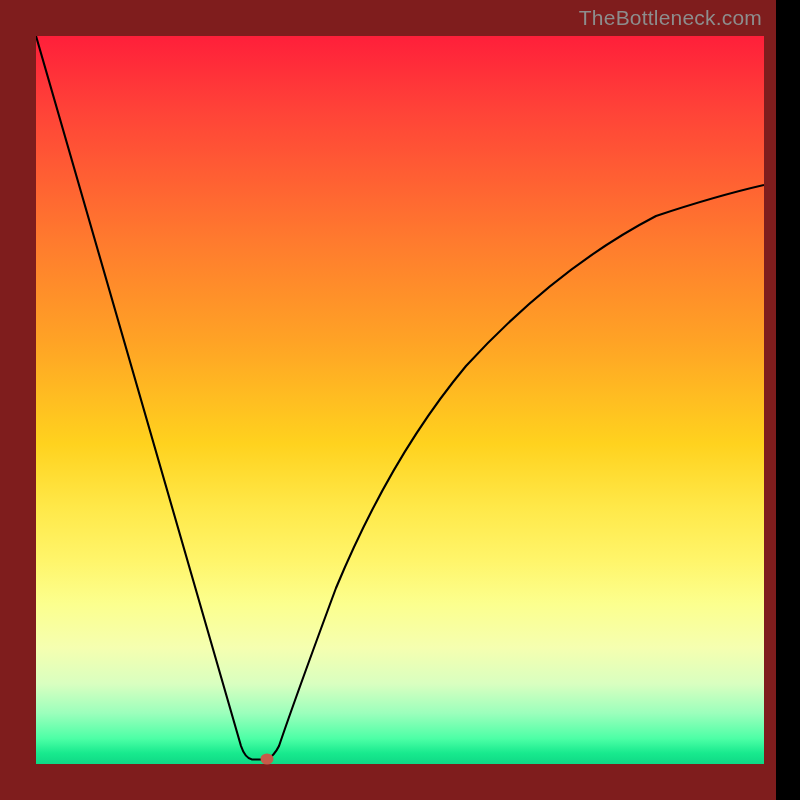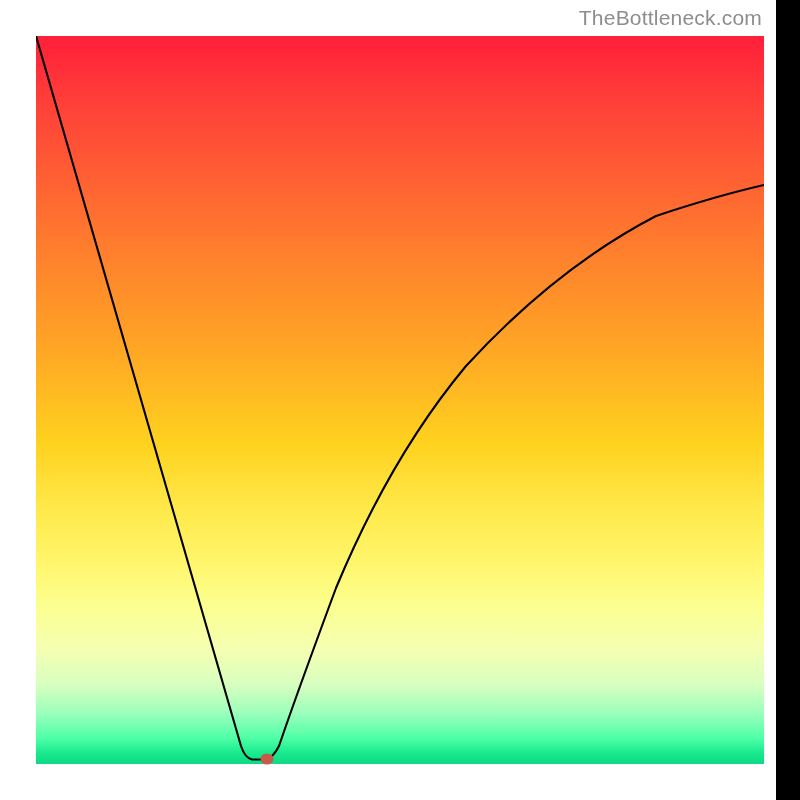--- a/index.html
+++ b/index.html
@@ -10,21 +10,21 @@
     background: #000;
     overflow: hidden;
     font-family: Arial, Helvetica, sans-serif;
   }
   .frame {
     position: absolute;
     left: 0;
     top: 0;
     width: 776px;
     height: 800px;
-    background: #ffffff;
+    background: #7f1d1d;
   }
   .plot-area {
     position: absolute;
     left: 36px;
     top: 36px;
     width: 728px;
     height: 728px;
     background: linear-gradient(to bottom,
       #ff1f3a 0%,
       #ff4238 10%,

